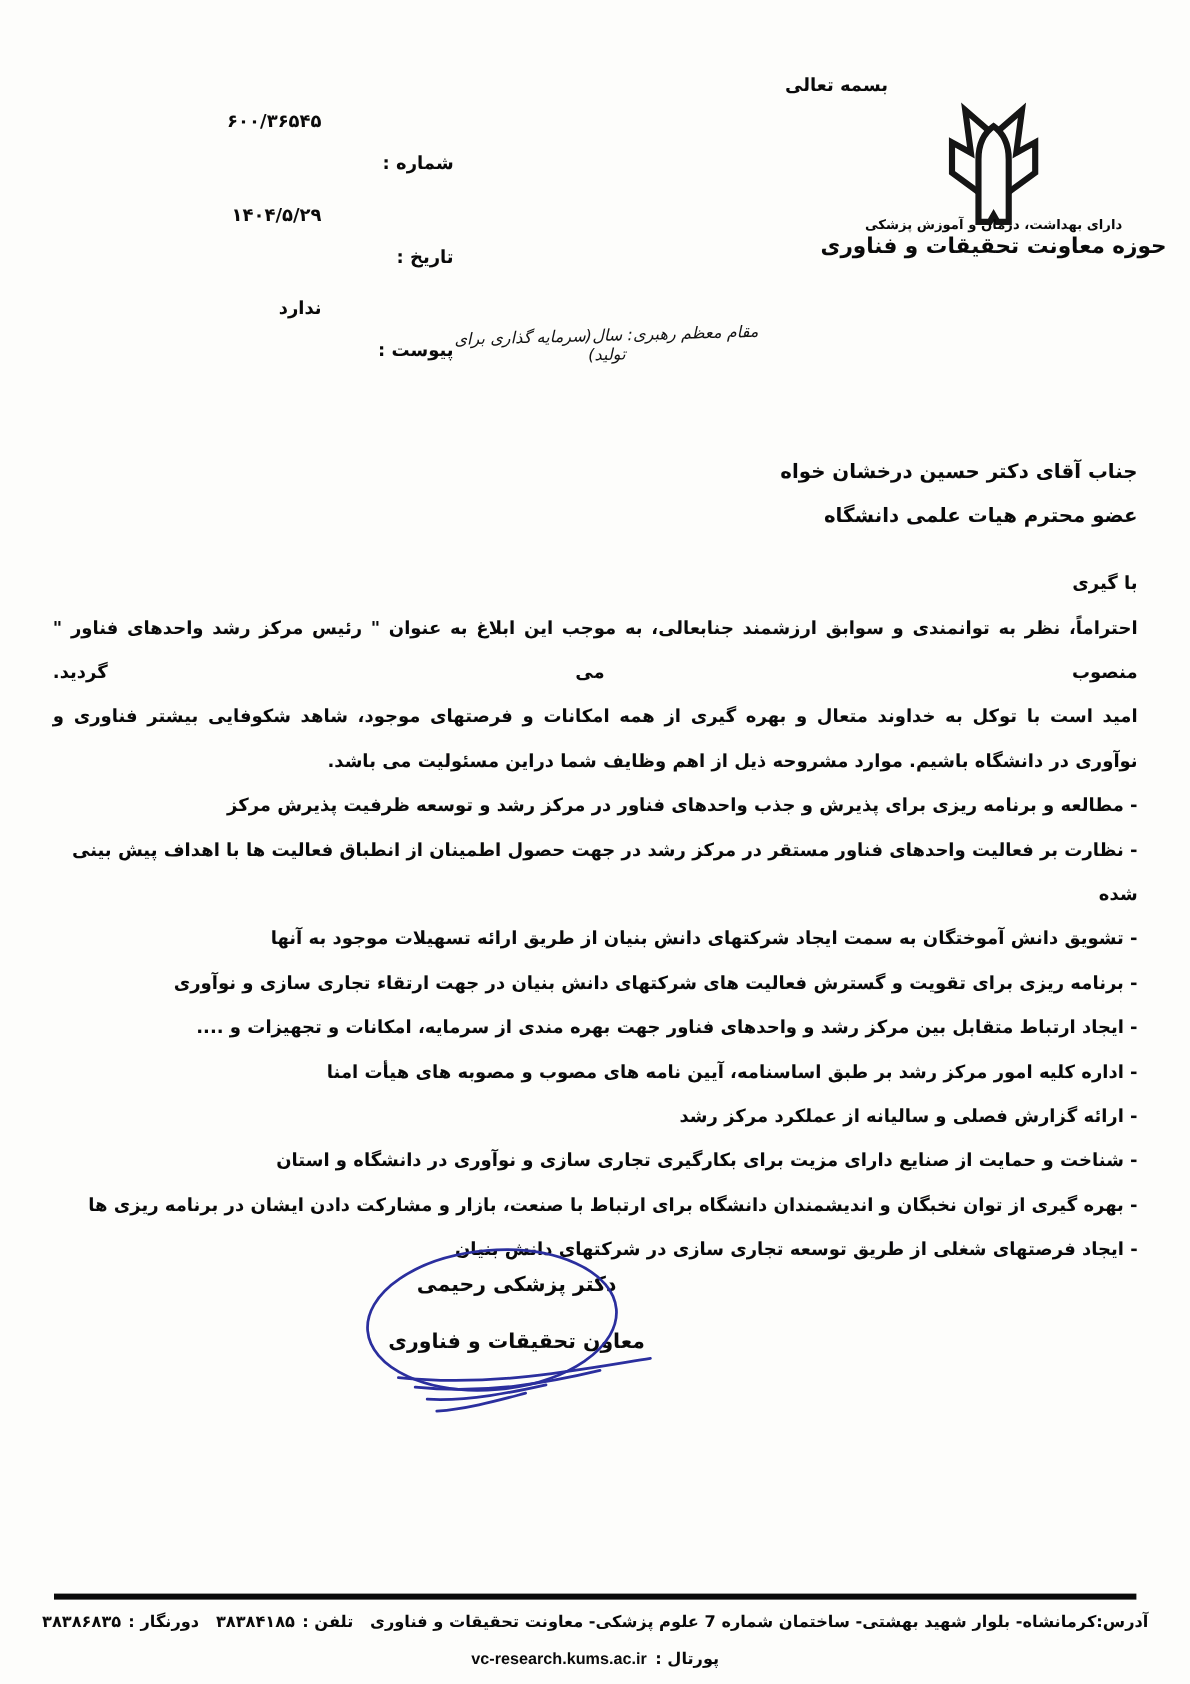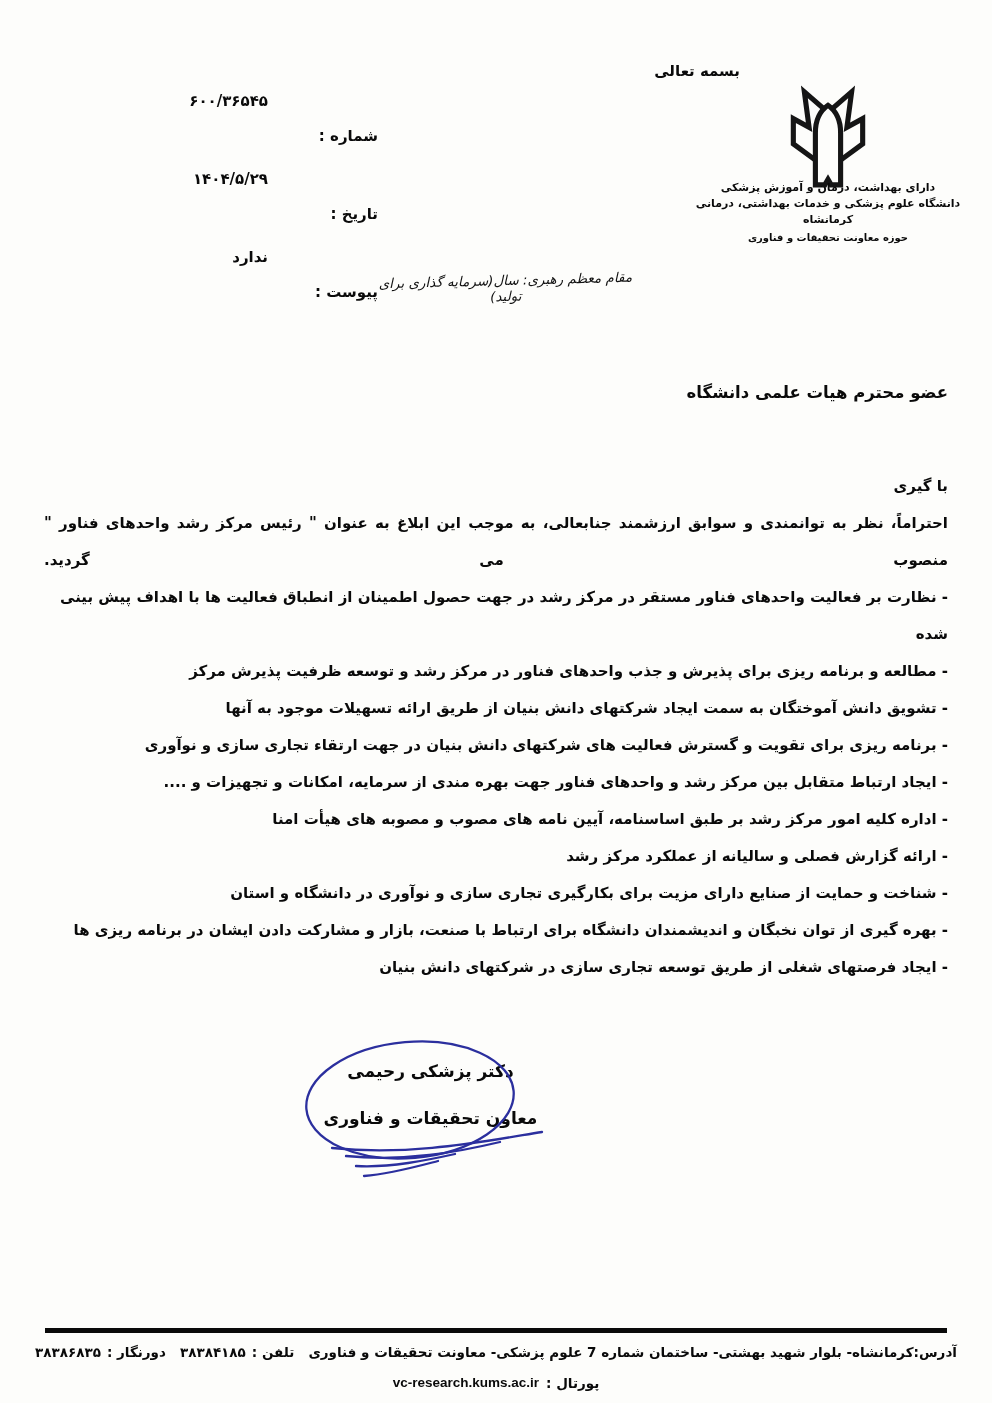--- a/index.html
+++ b/index.html
@@ -32,21 +32,21 @@
   .meta .value { text-align: right; }
 
   
   .org {
     top: 84px; right: 14px; width: 300px;
     text-align: center;
   }
   .org .logo-wrap { height: 92px; display: flex; justify-content: center; align-items: flex-start; }
   .org .l1 { font-size: 11px;  font-weight: bold; line-height: 17px; margin-top: 3px; }
   .org .l2 { font-size: 11px;  font-weight: bold; line-height: 16px; }
-  .org .l3 { font-size: 10px; font-weight: bold; line-height: 19px; }
+  .org .l3 { font-size: 18px; font-weight: bold; line-height: 19px; }
 
   
   .slogan {
     top: 272px; left: 368px; width: 275px;
     text-align: center; font-size: 13.5px; font-style: italic;
     transform: rotate(-1.5deg); color: #111;
   }
 
   
   .recipient {
@@ -103,36 +103,37 @@
 </div>
 
 <div class="abs org">
   <div class="logo-wrap">
     <svg width="96" height="104" viewBox="0 0 120 132" aria-hidden="true">
       <path d="M46 98 L16 76 L16 44 L36 55 L30 10 L60 36 L90 10 L84 55 L104 44 L104 76 L74 98 Z" fill="#fdfdfb" stroke="#151515" stroke-width="6.5" stroke-linejoin="miter"></path>
       <path d="M44 128 L44 62 C44 44 50 34 60 27 C70 34 76 44 76 62 L76 128 L64 128 L60 121 L56 128 Z" fill="#fdfdfb" stroke="#151515" stroke-width="6.5" stroke-linejoin="miter"></path>
     </svg>
   </div>
   <div class="l1">دارای بهداشت، درمان و آموزش پزشکی</div>
-  <div class="l2">دانشگاه علوم پزشکی و خدمات بهداشتی، درمانی کرمانشاه</div>
   <div class="l3">حوزه معاونت تحقیقات و فناوری</div>
 </div>
 
 <div class="abs slogan">مقام معظم رهبری: سال(سرمایه گذاری برای تولید)</div>
 
 <div class="abs recipient">
+  <div>جناب آقای دکتر حسین درخشان خواه</div>
   <div>عضو محترم هیات علمی دانشگاه</div>
 </div>
 
 <div class="abs body-block">
   <div>با گیری</div>
   <div class="p1">احتراماً، نظر به توانمندی و سوابق ارزشمند جنابعالی، به موجب این ابلاغ به عنوان " رئیس مرکز رشد واحدهای فناور " منصوب می گردید.</div>
+  <div class="p2">امید است با توکل به خداوند متعال و بهره گیری از همه امکانات و فرصتهای موجود، شاهد شکوفایی بیشتر فناوری و نوآوری در دانشگاه باشیم. موارد مشروحه ذیل از اهم وظایف شما دراین مسئولیت می باشد.</div>
   <div>
+    <div class="duty">- مطالعه و برنامه ریزی برای پذیرش و جذب واحدهای فناور در مرکز رشد و توسعه ظرفیت پذیرش مرکز</div>
     <div class="duty">- نظارت بر فعالیت واحدهای فناور مستقر در مرکز رشد در جهت حصول اطمینان از انطباق فعالیت ها با اهداف پیش بینی شده</div>
-    <div class="duty">- مطالعه و برنامه ریزی برای پذیرش و جذب واحدهای فناور در مرکز رشد و توسعه ظرفیت پذیرش مرکز</div>
     <div class="duty">- تشویق دانش آموختگان به سمت ایجاد شرکتهای دانش بنیان از طریق ارائه تسهیلات موجود به آنها</div>
     <div class="duty">- برنامه ریزی برای تقویت و گسترش فعالیت های شرکتهای دانش بنیان در جهت ارتقاء تجاری سازی و نوآوری</div>
     <div class="duty">- ایجاد ارتباط متقابل بین مرکز رشد و واحدهای فناور جهت بهره مندی از سرمایه، امکانات و تجهیزات و ....</div>
     <div class="duty">- اداره کلیه امور مرکز رشد بر طبق اساسنامه، آیین نامه های مصوب و مصوبه های هیأت امنا</div>
     <div class="duty">- ارائه گزارش فصلی و سالیانه از عملکرد مرکز رشد</div>
     <div class="duty">- شناخت و حمایت از صنایع دارای مزیت برای بکارگیری تجاری سازی و نوآوری در دانشگاه و استان</div>
     <div class="duty">- بهره گیری از توان نخبگان و اندیشمندان دانشگاه برای ارتباط با صنعت، بازار و مشارکت دادن ایشان در برنامه ریزی ها</div>
     <div class="duty">- ایجاد فرصتهای شغلی از طریق توسعه تجاری سازی در شرکتهای دانش بنیان</div>
   </div>
 </div>

